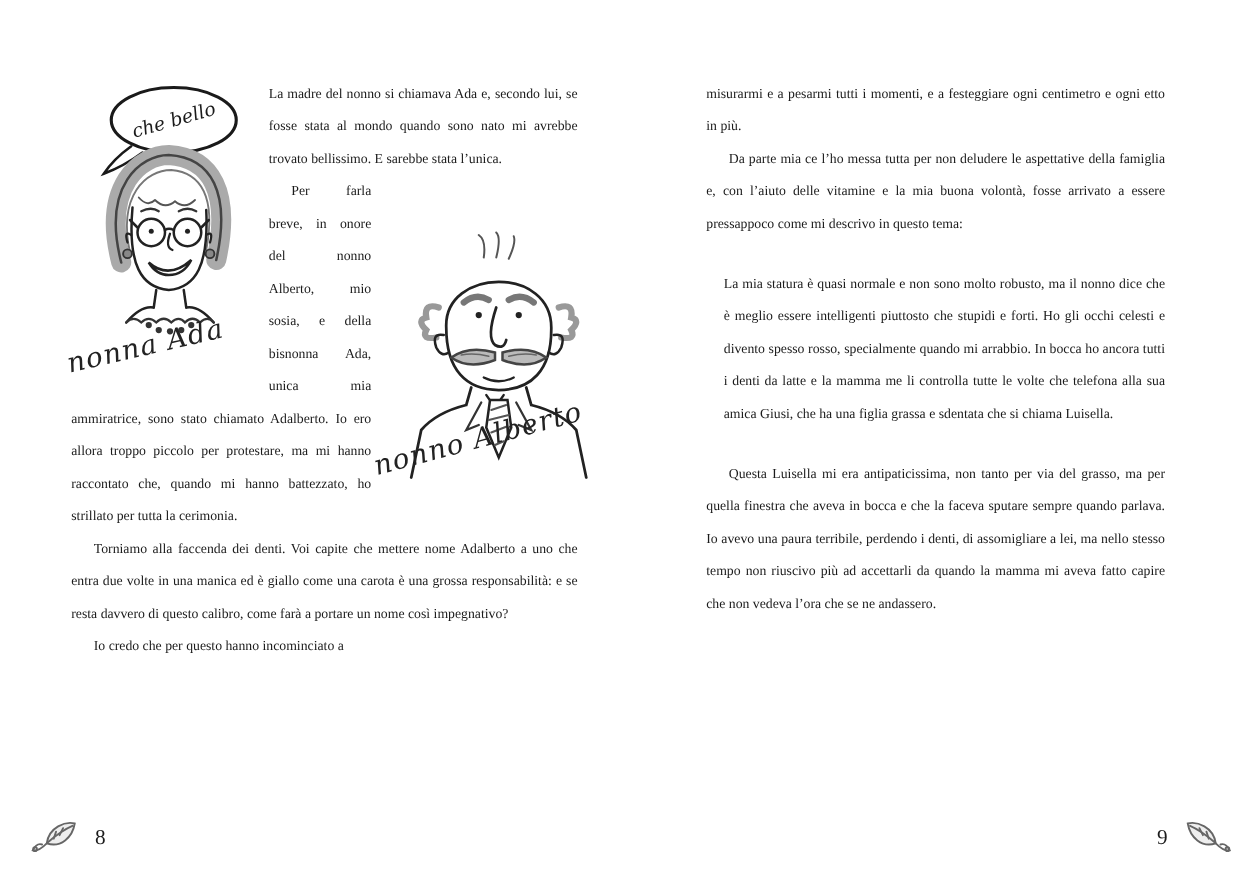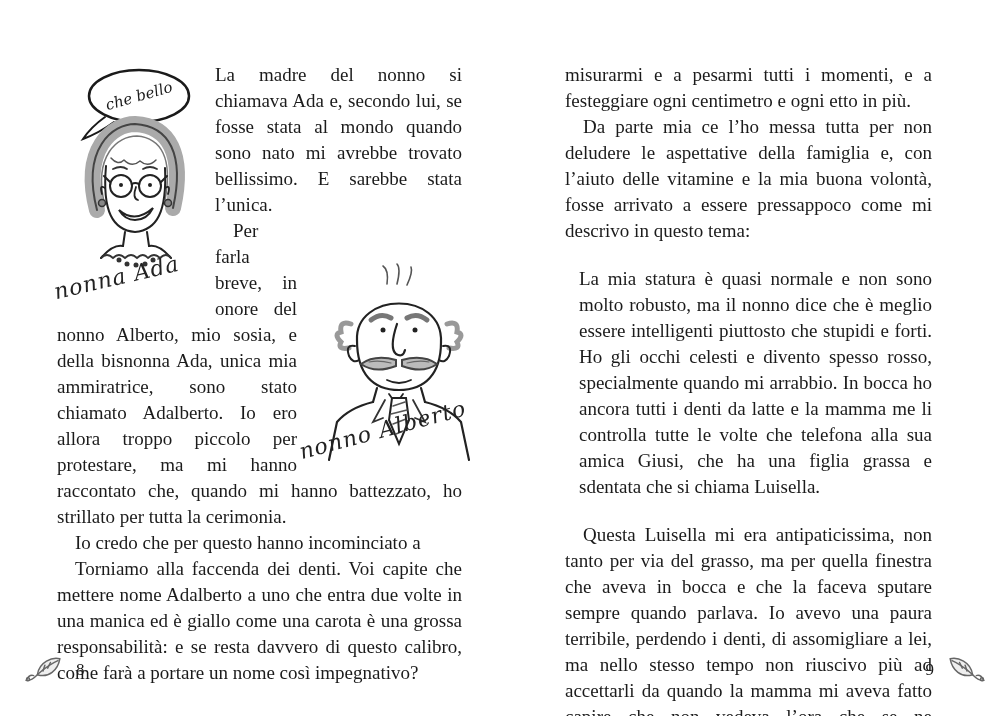--- a/index.html
+++ b/index.html
@@ -21,21 +21,21 @@
     position: relative;
     width: 500px;
     height: 716px;
     box-sizing: border-box;
   }
   .page-left  { padding: 62px 38px 0 57px; }
   .page-right { padding: 62px 68px 0 65px; }
 
   .flow p {
     margin: 0;
-    font-size: 19px;
+    font-size: 11px;
     line-height: 26px;
     text-align: justify;
     -webkit-hyphens: auto;
     hyphens: auto;
   }
   .indent { text-indent: 18px; }
 
   
   .illu-nonna {
     position: relative;
@@ -189,22 +189,22 @@
             <path d="M90 132 L97 142 L104 132" stroke="#222222" stroke-width="1.8"></path>
 
             <path d="M93 136 L107 136 L110 158 L100 182 L90 158 Z" fill="#ffffff" stroke="#222222" stroke-width="2"></path>
             <path d="M94 144 L106 140 M92 152 L108 148 M94 162 L107 157 M97 172 L104 169" stroke="#555555" stroke-width="1.6"></path>
           </g>
         </svg>
         <div class="handwriting caption-nonno">nonno Alberto</div>
       </div>
 
       <p class="indent"><span>Per farla breve, in onore del nonno Alberto, mio sosia, e della bisnonna Ada, unica mia ammiratrice, sono stato chiamato Adalberto. Io ero allora troppo piccolo per protestare, ma mi hanno raccontato che, quando mi hanno battezzato, ho strillato per tutta la cerimonia.</span></p>
+      <p class="indent"><span>Torniamo alla faccenda dei denti. Voi capite che mettere nome Adalberto a uno che entra due volte in una manica ed è giallo come una carota è una grossa responsabilità: e se resta davvero di questo calibro, come farà a portare un nome così impegnativo?</span></p>
       <p class="indent"><span>Io credo che per questo hanno incominciato a</span></p>
-      <p class="indent"><span>Torniamo alla faccenda dei denti. Voi capite che mettere nome Adalberto a uno che entra due volte in una manica ed è giallo come una carota è una grossa responsabilità: e se resta davvero di questo calibro, come farà a portare un nome così impegnativo?</span></p>
     </div>
 
     <div class="footer footer-left">
       <svg class="leaf" width="38" height="28" viewBox="0 0 40 30">
         <g fill="none" stroke="#666666" stroke-width="1.6" stroke-linecap="round">
           <path d="M14 20 C16 6 30 1 38 3 C36 15 26 24 14 20 Z" fill="#eeeeee"></path>
           <path d="M15 19 C22 13 29 8 36 5"></path>
           <path d="M20 16 L22 10 M25 13 L28 7"></path>
           <path d="M14 20 C10 24 6 27 2 26 C4 22 7 20 10 21"></path>
           <circle cx="4" cy="25" r="1.6"></circle>

